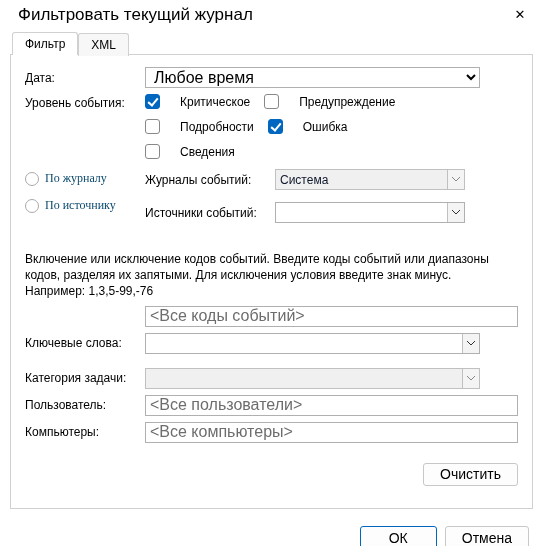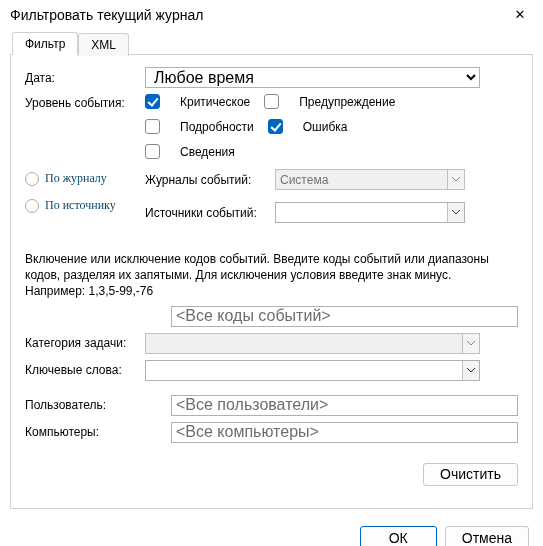--- a/index.html
+++ b/index.html
@@ -14,21 +14,21 @@
     overflow: hidden;
   }
   .titlebar {
     height: 30px;
     display: flex;
     align-items: center;
     justify-content: space-between;
     padding: 0 8px 0 10px;
     background: #fff;
   }
-  .titlebar .title { font-size: 14px; }
+  .titlebar .title { font-size: 17px; margin-left: 8px; }
   .titlebar .close {
     width: 30px;
     height: 24px;
     text-align: center;
     line-height: 24px;
     font-size: 13px;
     cursor: default;
   }
   .tabs {
     display: flex;
@@ -71,21 +71,21 @@
   }
   select, input[type=text] {
     font-family: inherit;
     font-size: 16px;
     height: 21px;
     border: 1px solid #b0b0b0;
     background: #fff;
     padding: 0 4px;
   }
   select.full { width: 335px; }
-  input.full { width: 388px; margin-left: 26px; }
+  input.full { width: 388px; }
   .level-box {
     display: flex;
     flex-wrap: wrap;
     gap: 10px 14px;
     width: 340px;
   }
   .chk {
     display: flex;
     align-items: center;
     gap: 20px;
@@ -138,21 +138,21 @@
   }
   .sub-label { width: 130px; }
   .combo {
     display: flex;
     align-items: center;
     border: 1px solid #b0b0b0;
     height: 21px;
     width: 190px;
     background: #fff;
   }
-  .combo.disabled { background: #f0f0f0; color: #737373; border-color:#c0c0c0; }
+  .combo.disabled { background: #f0f0f0; color: #0f172a; border-color:#c0c0c0; }
   .combo .ctext { flex:1; padding:0 4px; overflow:hidden; white-space:nowrap; }
   .combo .cbtn {
     width: 17px;
     height: 19px;
     border-left: 1px solid #c0c0c0;
     display:flex; align-items:center; justify-content:center;
     background:#f4f4f4;
   }
   .combo .cbtn svg { width:8px; height:5px; }
   .hint {
@@ -273,45 +273,45 @@
     </div>
   </div>
 
   <div class="hint">Включение или исключение кодов событий. Введите коды событий или диапазоны кодов, разделяя их запятыми. Для исключения условия введите знак минус. Например: 1,3,5-99,-76</div>
 
   <div class="row">
     <div class="label"></div>
     <input type="text" class="full gray-input" value="&lt;Все коды событий&gt;" style="">
   </div>
 
-  <div class="row">
-    <div class="label">Категория задачи:</div>
-    <div class="combo disabled" style="width:335px;">
-      <span class="ctext"></span>
-      <span class="cbtn">
-          <svg viewBox="0 0 8 5">
-            <path d="M0 0 L4 4 L8 0" fill="none" stroke="#888" stroke-width="1"></path>
-          </svg>
-        </span>
-    </div>
-  </div>
-
   <div class="row" style="margin-bottom:14px;">
     <div class="label">Ключевые слова:</div>
     <div class="combo" style="width:335px;">
       <span class="ctext"></span>
       <span class="cbtn">
           <svg viewBox="0 0 8 5">
             <path d="M0 0 L4 4 L8 0" fill="none" stroke="#333" stroke-width="1"></path>
           </svg>
         </span>
     </div>
   </div>
 
   <div class="row">
+    <div class="label">Категория задачи:</div>
+    <div class="combo disabled" style="width:335px;">
+      <span class="ctext"></span>
+      <span class="cbtn">
+          <svg viewBox="0 0 8 5">
+            <path d="M0 0 L4 4 L8 0" fill="none" stroke="#888" stroke-width="1"></path>
+          </svg>
+        </span>
+    </div>
+  </div>
+
+  <div class="row">
     <div class="label">Пользователь:</div>
     <input type="text" class="full gray-input" value="&lt;Все пользователи&gt;" style="">
   </div>
 
   <div class="row">
     <div class="label">Компьютеры:</div>
     <input type="text" class="full gray-input" value="&lt;Все компьютеры&gt;" style="">
   </div>
 
   <div class="clear-row">

